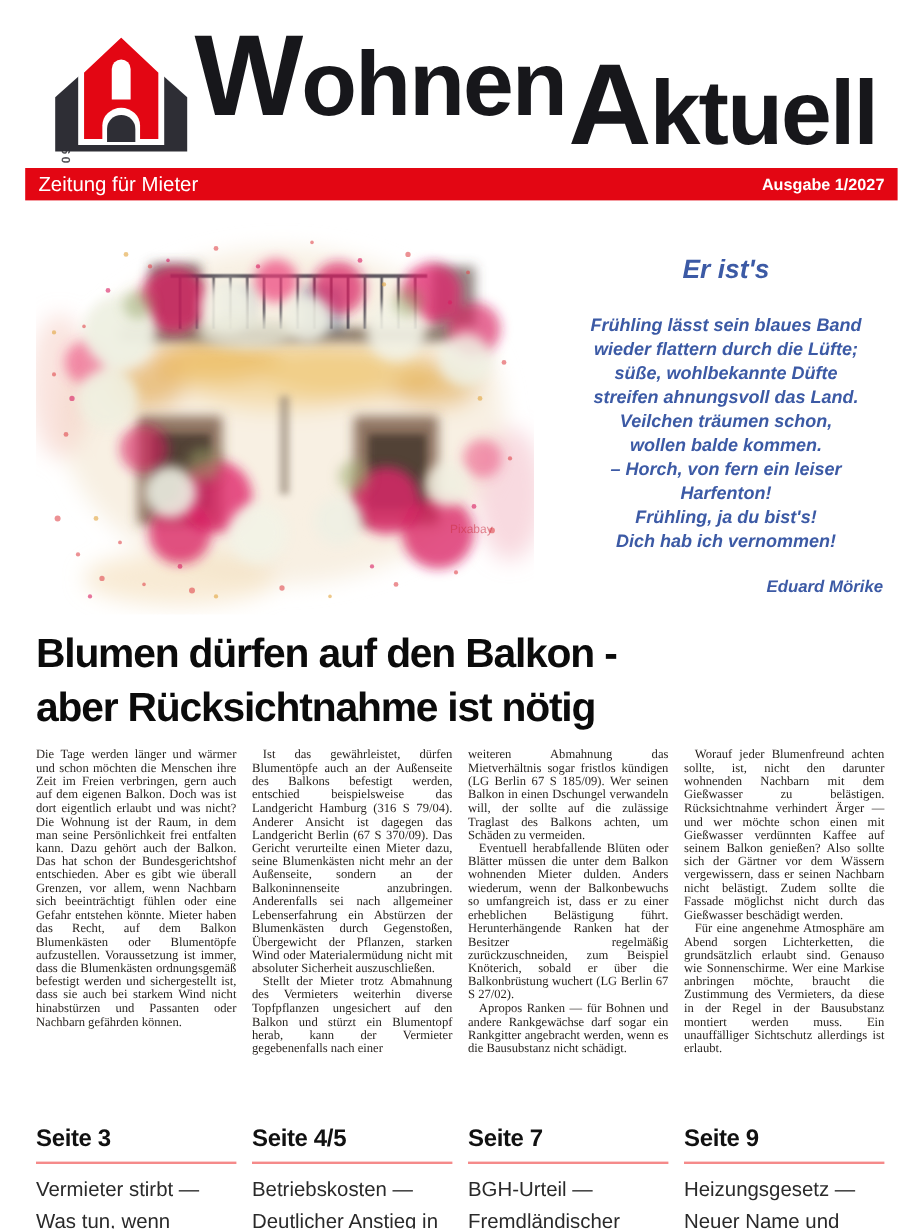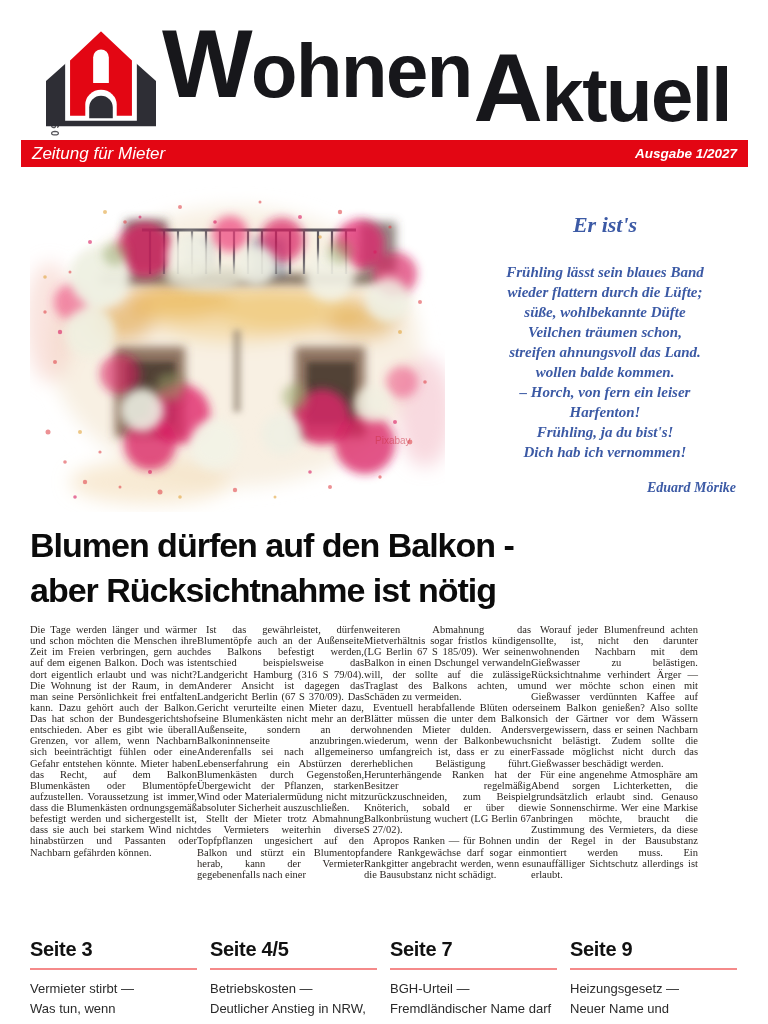--- a/index.html
+++ b/index.html
@@ -10,47 +10,47 @@
   #issue-code{position:absolute;left:50px;top:136px;transform:rotate(-90deg);transform-origin:0 0;
     font-size:10px;font-weight:bold;letter-spacing:2px;color:#55555a;}
   #logo{position:absolute;left:42px;top:26px;}
   #masthead-title{position:absolute;left:162px;top:16px;white-space:nowrap;color:#17171b;
     font-weight:bold;letter-spacing:-1.5px;line-height:1;}
   #masthead-title .big{font-size:96px;}
   #masthead-title .small{font-size:76px;}
   #masthead-title .word2{position:relative;top:24px;margin-left:2px;display:inline-block;}
   #masthead-title .word2 .big{font-size:96px;}
   #banner{position:absolute;left:21px;top:140px;width:727px;height:27px;background:#e30613;
-    display:flex;align-items:center;justify-content:space-between;box-sizing:border-box;padding:0 11px;font-style:italic;}
+    display:flex;align-items:center;justify-content:space-between;box-sizing:border-box;padding:0 11px;}
   #banner .left{color:#fff;font-size:17px;}
   #banner .right{color:#fff;font-size:13.5px;font-weight:bold;}
 
   
   #hero-image{position:absolute;left:30px;top:182px;width:415px;height:330px;}
   #poem{position:absolute;left:452px;top:212px;width:306px;text-align:center;color:#3c5aa5;
-    font-family:Liberation Serif, serif;font-style:italic;font-weight:bold;}
+    font-family:Liberation Sans, sans-serif;font-style:italic;font-weight:bold;}
   #poem .poem-title{font-size:22px;margin-bottom:24px;}
   #poem .poem-line{font-size:15px;line-height:20px;}
   #poem .poem-author{font-size:14px;margin-top:18px;text-align:right;padding-right:22px;}
 
   
   #headline{position:absolute;left:30px;top:523px;width:715px;color:#0b0b0b;
     font-weight:bold;font-size:34px;line-height:45px;letter-spacing:-1px;}
-  #columns{position:absolute;left:30px;top:624px;width:708px;display:flex;}
+  #columns{position:absolute;left:30px;top:624px;width:708px;display:flex;gap:13px;}
   .col{width:167px;font-family:"Liberation Serif",serif;font-size:10.5px;line-height:1.06;
     text-align:justify;color:#241f1b;}
   .col p{margin:0;}
   .col p.indent{text-indent:9px;}
 
   
   #footer{position:absolute;left:30px;top:938px;width:708px;display:flex;gap:13px;}
   .fsec{width:167px;}
   .fsec .fhead{font-size:20px;font-weight:bold;color:#111;letter-spacing:-0.3px;
     border-bottom:2px solid #f58a8a;padding-bottom:7px;margin-bottom:9px;}
-  .fsec .fline{font-size:13px;line-height:1.55;color:#2a2a2a;}
+  .fsec .fline{font-size:17px;line-height:1.55;color:#2a2a2a;}
 </style>
 </head>
 <body>
 
 <div id="page">
 
   <div id="issue-code">09455</div>
 
   <svg id="logo" width="118" height="110" viewBox="0 0 120 112">
     <polygon points="4,56 60,6 116,56 116,102 4,102" fill="#2e2e35"></polygon>
@@ -202,22 +202,22 @@
       <circle cx="245" cy="315" r="1.5" fill="#e2a43d"></circle>
     </g>
     <text x="345" y="262" font-size="10" fill="#cc3344" opacity="0.55" font-family="Liberation Sans, sans-serif">Pixabay</text>
   </svg>
 
   <div id="poem">
     <div class="poem-title">Er ist's</div>
     <div class="poem-line">Frühling lässt sein blaues Band</div>
     <div class="poem-line">wieder flattern durch die Lüfte;</div>
     <div class="poem-line">süße, wohlbekannte Düfte</div>
+    <div class="poem-line">streifen ahnungsvoll das Land.</div>
     <div class="poem-line">Veilchen träumen schon,</div>
-    <div class="poem-line">streifen ahnungsvoll das Land.</div>
     <div class="poem-line">wollen balde kommen.</div>
     <div class="poem-line">– Horch, von fern ein leiser</div>
     <div class="poem-line">Harfenton!</div>
     <div class="poem-line">Frühling, ja du bist's!</div>
     <div class="poem-line">Dich hab ich vernommen!</div>
     <div class="poem-author">Eduard Mörike</div>
   </div>
 
   <div id="headline">
     <div>Blumen dürfen auf den Balkon -</div>

